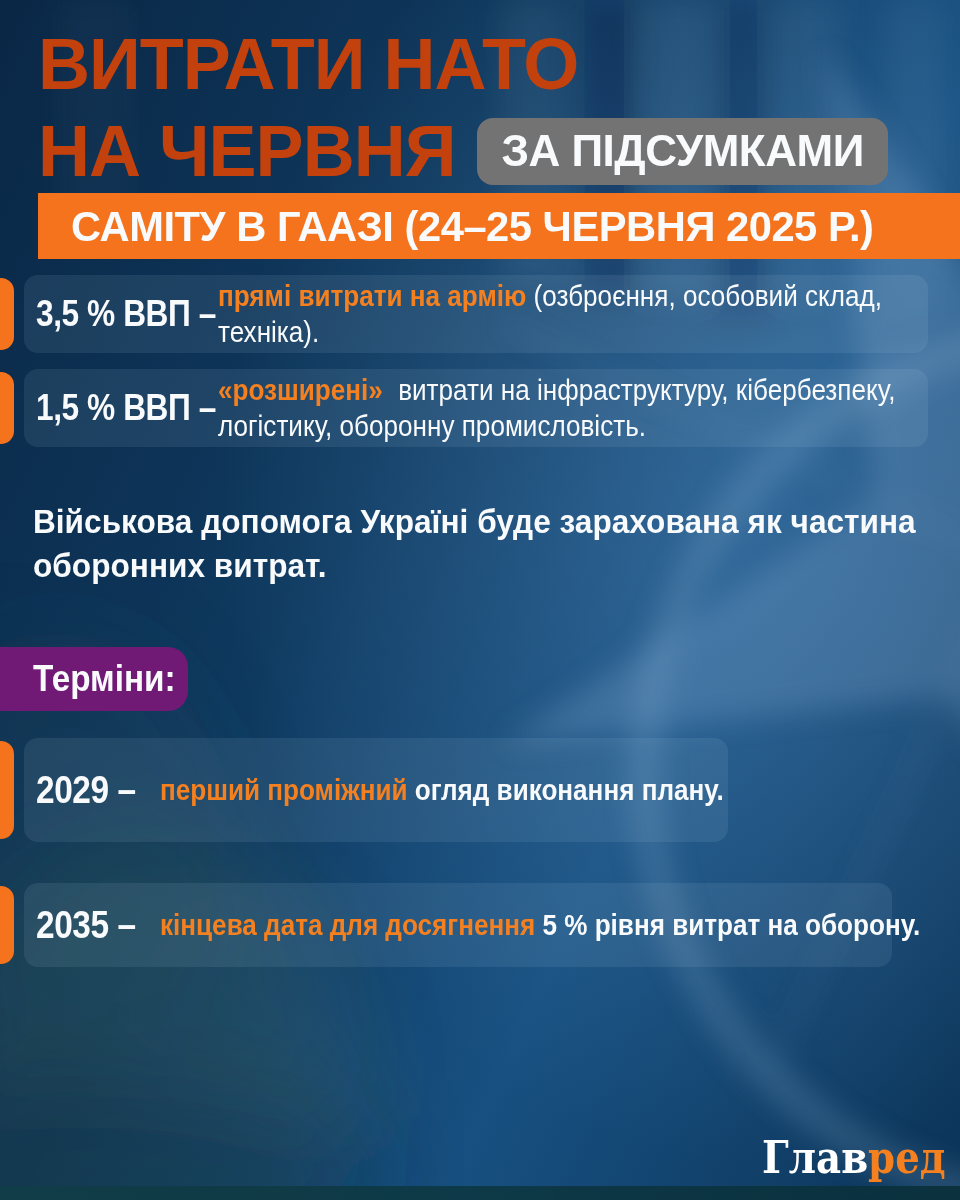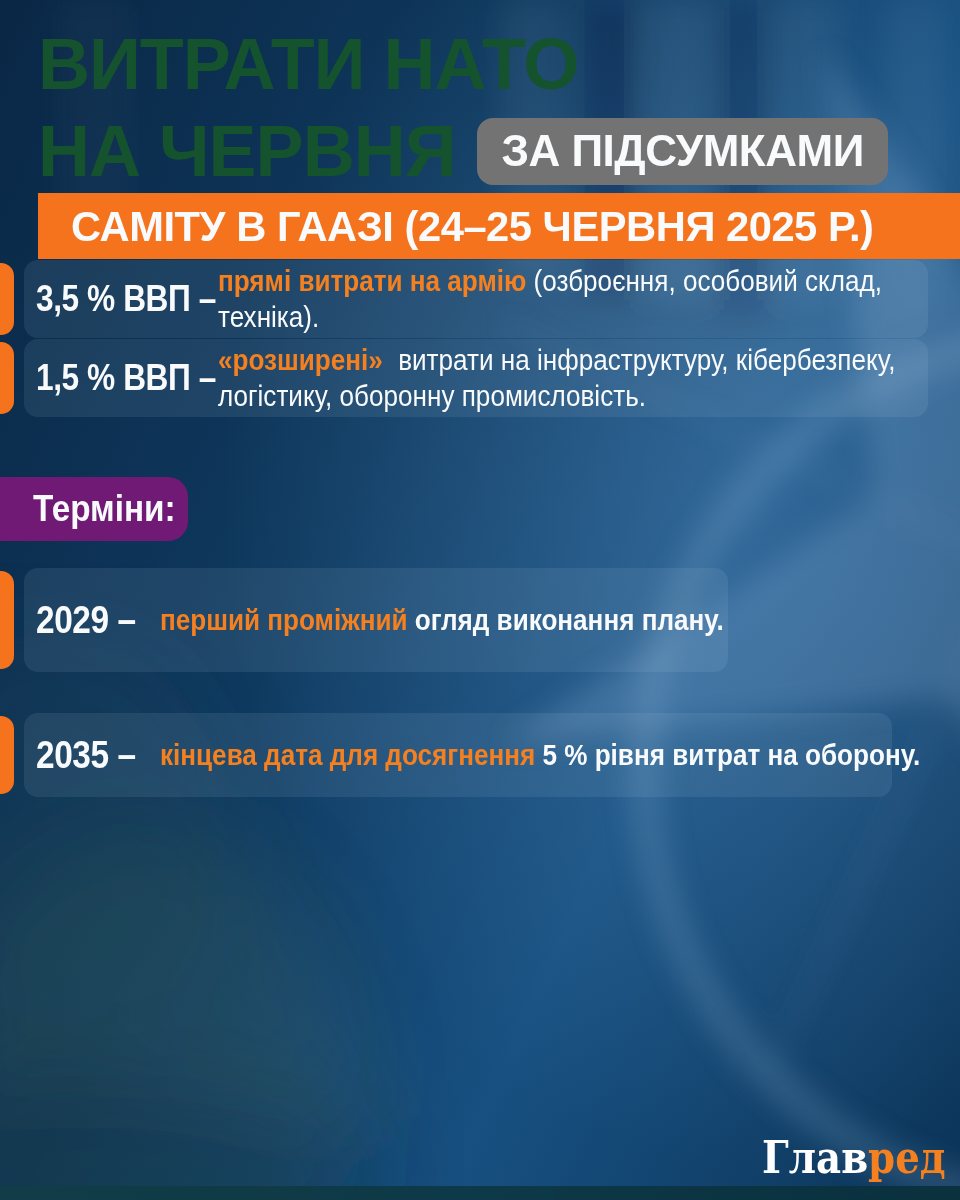--- a/index.html
+++ b/index.html
@@ -10,21 +10,21 @@
     color:#f8fafc;
   }
   .bg-art{position:absolute;inset:0;z-index:0;}
   .bottom-strip{position:absolute;left:0;bottom:0;width:960px;height:14px;
     background:linear-gradient(90deg,rgba(16,62,70,.85),rgba(10,47,58,.9));z-index:2;}
   .content{position:absolute;inset:0;z-index:1;}
 
   
   .header{padding:26px 0 0 38px;}
   .title-line{font-size:72px;font-weight:700;line-height:76px;letter-spacing:-1px;
-    color:#14532d;white-space:nowrap;}
+    color:#c2410c;white-space:nowrap;}
   .title-row{display:flex;align-items:center;margin-top:14px;height:70px;}
   .badge-summary{margin-left:22px;height:67px;display:flex;align-items:center;
     background:#737373;border-radius:16px;padding:0 24px;
     font-size:44px;font-weight:700;letter-spacing:-.5px;white-space:nowrap;}
   .banner{margin-top:7px;width:946px;height:66px;background:#f4731c;
     border-radius:0 18px 18px 0;display:flex;align-items:center;padding-left:33px;
     box-sizing:border-box;}
   .banner-text{font-size:43px;font-weight:700;letter-spacing:-.5px;white-space:nowrap;
     transform:scaleX(.97);transform-origin:left center;}
 
@@ -32,21 +32,21 @@
   .para{margin:26px 0 0 33px;}
   .para-line{font-size:34px;font-weight:700;line-height:44px;height:44px;white-space:nowrap;
     transform:scaleX(.93);transform-origin:left center;}
 
   
   .row{position:relative;margin-left:24px;}
   .tab{position:absolute;left:-36px;top:3px;bottom:3px;width:26px;
     background:#f4731c;border-radius:13px;}
   .panel{background:rgba(186,214,238,.10);border-radius:14px;height:100%;
     display:flex;align-items:center;box-sizing:border-box;padding-left:12px;}
-  .row.gdp{height:78px;width:904px;margin-top:1px;}
+  .row.gdp{height:78px;width:904px;margin-top:16px;}
   .row-label{font-size:36px;font-weight:700;letter-spacing:-.5px;white-space:nowrap;
     width:182px;flex-shrink:0;transform:scaleX(.88);transform-origin:left center;}
   .row-desc{font-size:29px;line-height:36px;transform:scaleX(.9);transform-origin:left center;}
   .desc-line{white-space:nowrap;}
   .hl{color:#f58020;font-weight:700;}
   .gap-after{margin-right:9px;}
 
   .row.term{height:104px;}
   .term-label{width:124px;font-size:38px;}
   .term-desc .desc-line{font-weight:700;}
@@ -149,20 +149,24 @@
     <span class="tab"></span>
     <div class="panel">
       <div class="row-label">1,5 % ВВП –</div>
       <div class="row-desc">
         <div class="desc-line"><span class="hl gap-after">«розширені»</span><span> витрати на інфраструктуру, кібербезпеку,</span></div>
         <div class="desc-line">логістику, оборонну промисловість.</div>
       </div>
     </div>
   </div>
 
+  <div class="para mt-note">
+    <div class="para-line">Військова допомога Україні буде зарахована як частина</div>
+    <div class="para-line">оборонних витрат.</div>
+  </div>
 
   <div class="terms-heading">
     <span class="terms-heading-text">Терміни:</span>
   </div>
 
   <div class="row term first mt-row3">
     <span class="tab"></span>
     <div class="panel">
       <div class="row-label term-label">2029 –</div>
       <div class="row-desc term-desc">

